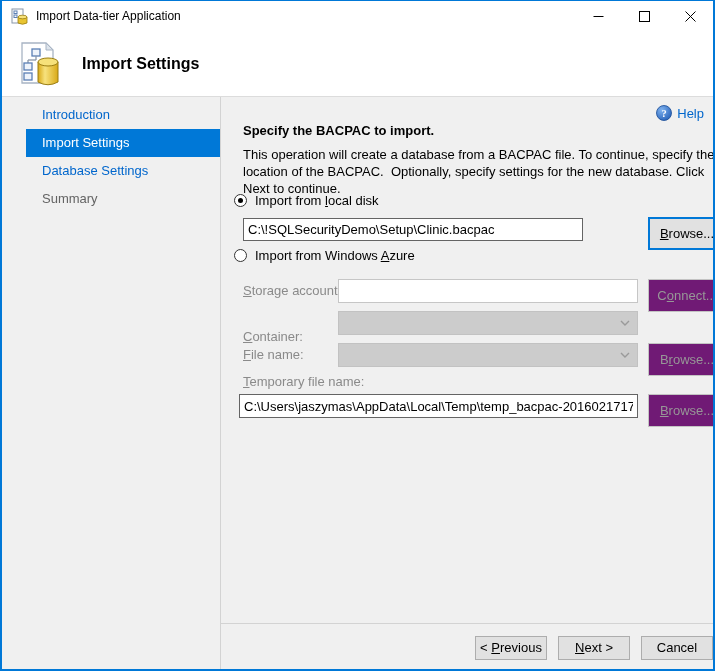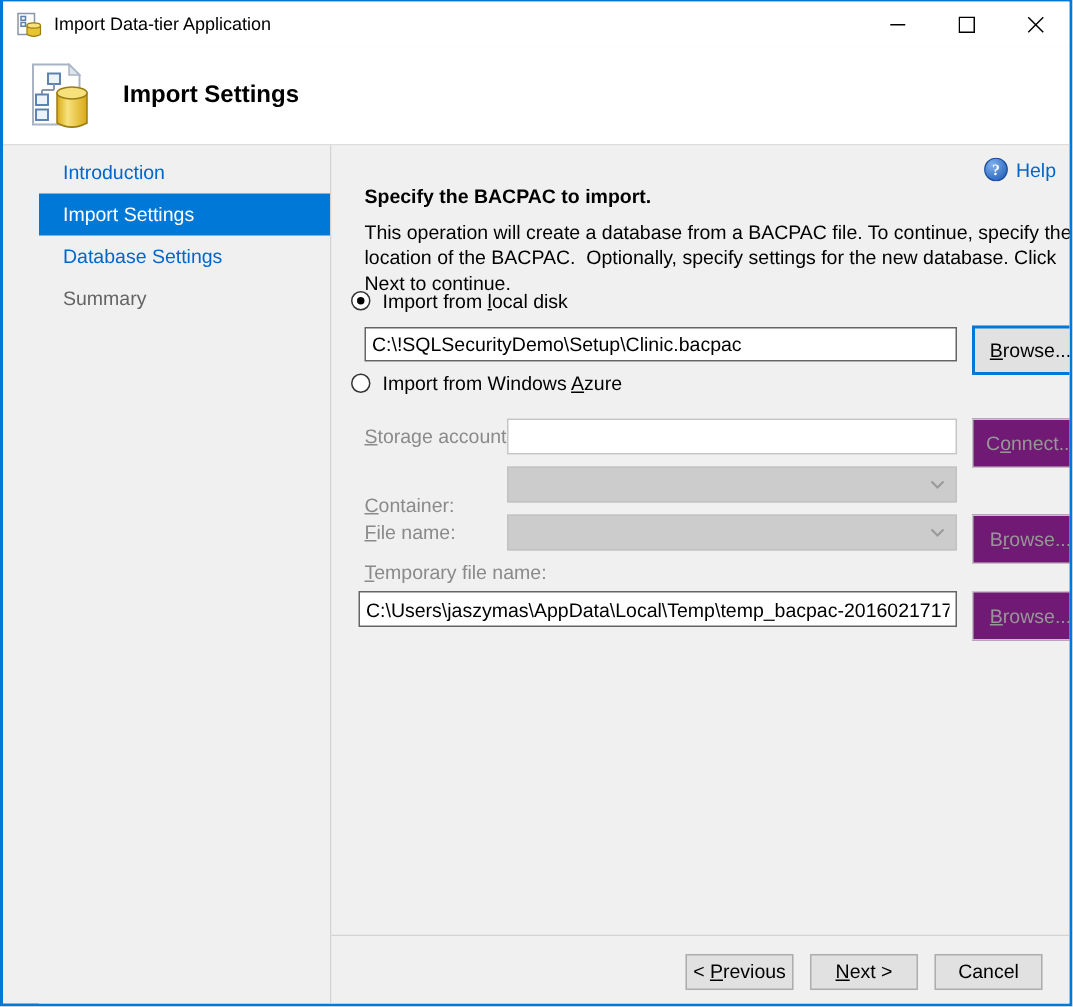--- a/index.html
+++ b/index.html
@@ -73,21 +73,21 @@
     border-radius:50%; background:#000000;
   }
   .radio-label{ font-size:13px; }
   u{ text-decoration:underline; }
 
   .textbox{
     position:absolute; height:23px; background:#ffffff; border:1px solid #646464;
     font-family:"Liberation Sans","DejaVu Sans",sans-serif; font-size:13px;
     padding:0 4px; color:#000;
   }
-  .bacpac-path{ top:121px; left:22px; width:395px; }
+  .bacpac-path{ top:121px; left:22px; width:340px; }
   .temp-path{ top:297px; left:18px; width:399px; height:24px; }
 
   .btn{
     position:absolute; height:33px; width:78px;
     background:#e1e1e1; border:1px solid #adadad; font-size:13px; color:#000;
     font-family:"Liberation Sans","DejaVu Sans",sans-serif; cursor:pointer;
   }
   .btn.focused{ border:2px solid #0078d7; }
   .btn.disabled{ background:#701a75; border-color:#c3c3c3; color:#979797; cursor:default; }
   .browse-local{ top:120px; left:427px; }
@@ -114,21 +114,21 @@
     background:#cccccc; border:1px solid #c2c2c2;
     display:flex; align-items:center; justify-content:flex-end; padding-right:7px;
   }
   .cb-container{ top:214px; }
   .cb-filename{ top:246px; }
 
   
   .footer{
     height:48px; background:#f0f0f0; border-top:1px solid #d3d3d3;
     display:flex; align-items:center; justify-content:flex-end; gap:11px;
-    padding-right:18px; flex:0 0 auto;
+    padding-right:0; flex:0 0 auto;
   }
   .footer .btn{ position:static; width:72px; height:24px; }
 </style>
 </head>
 <body>
 
 <div class="window">
 
   <div class="titlebar">
     <svg class="app-icon" viewBox="0 0 17 17">

